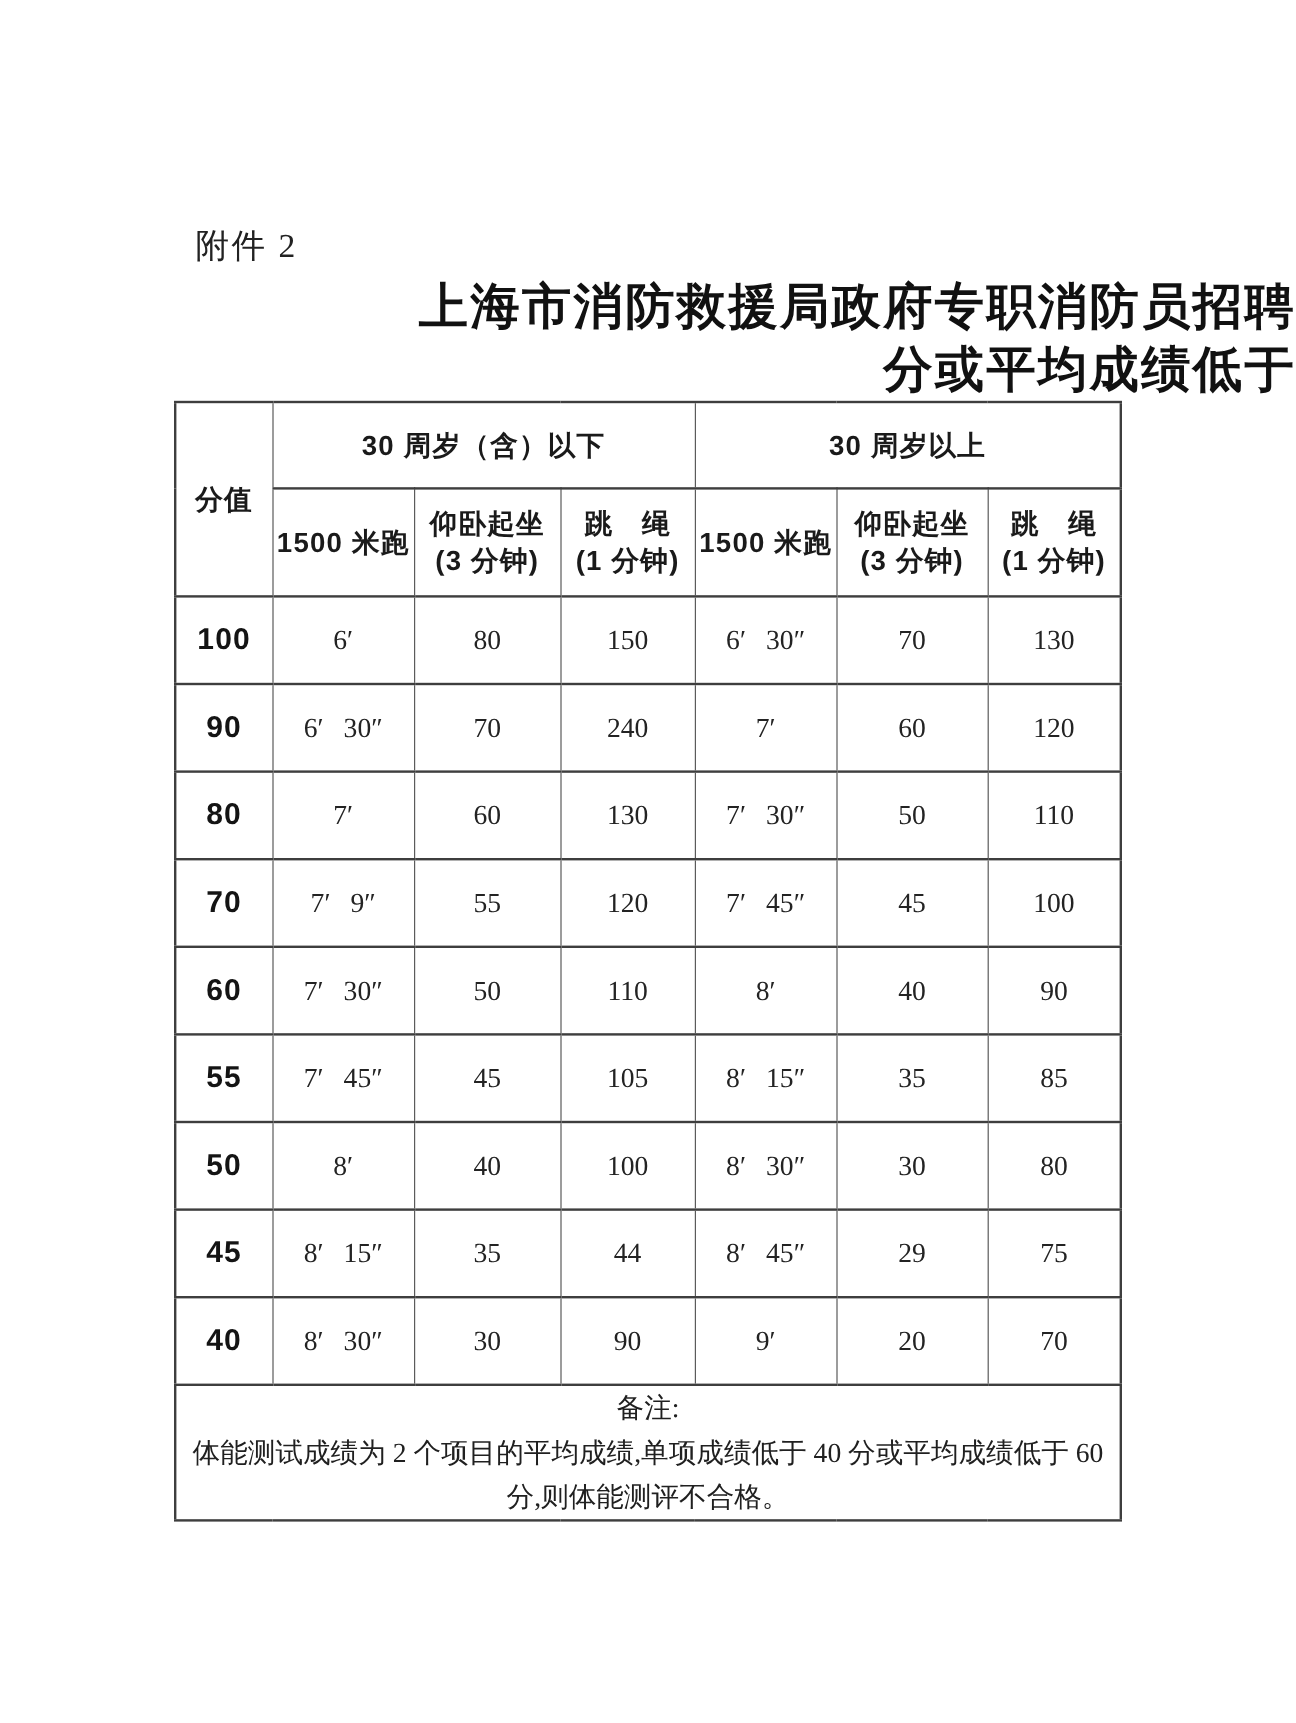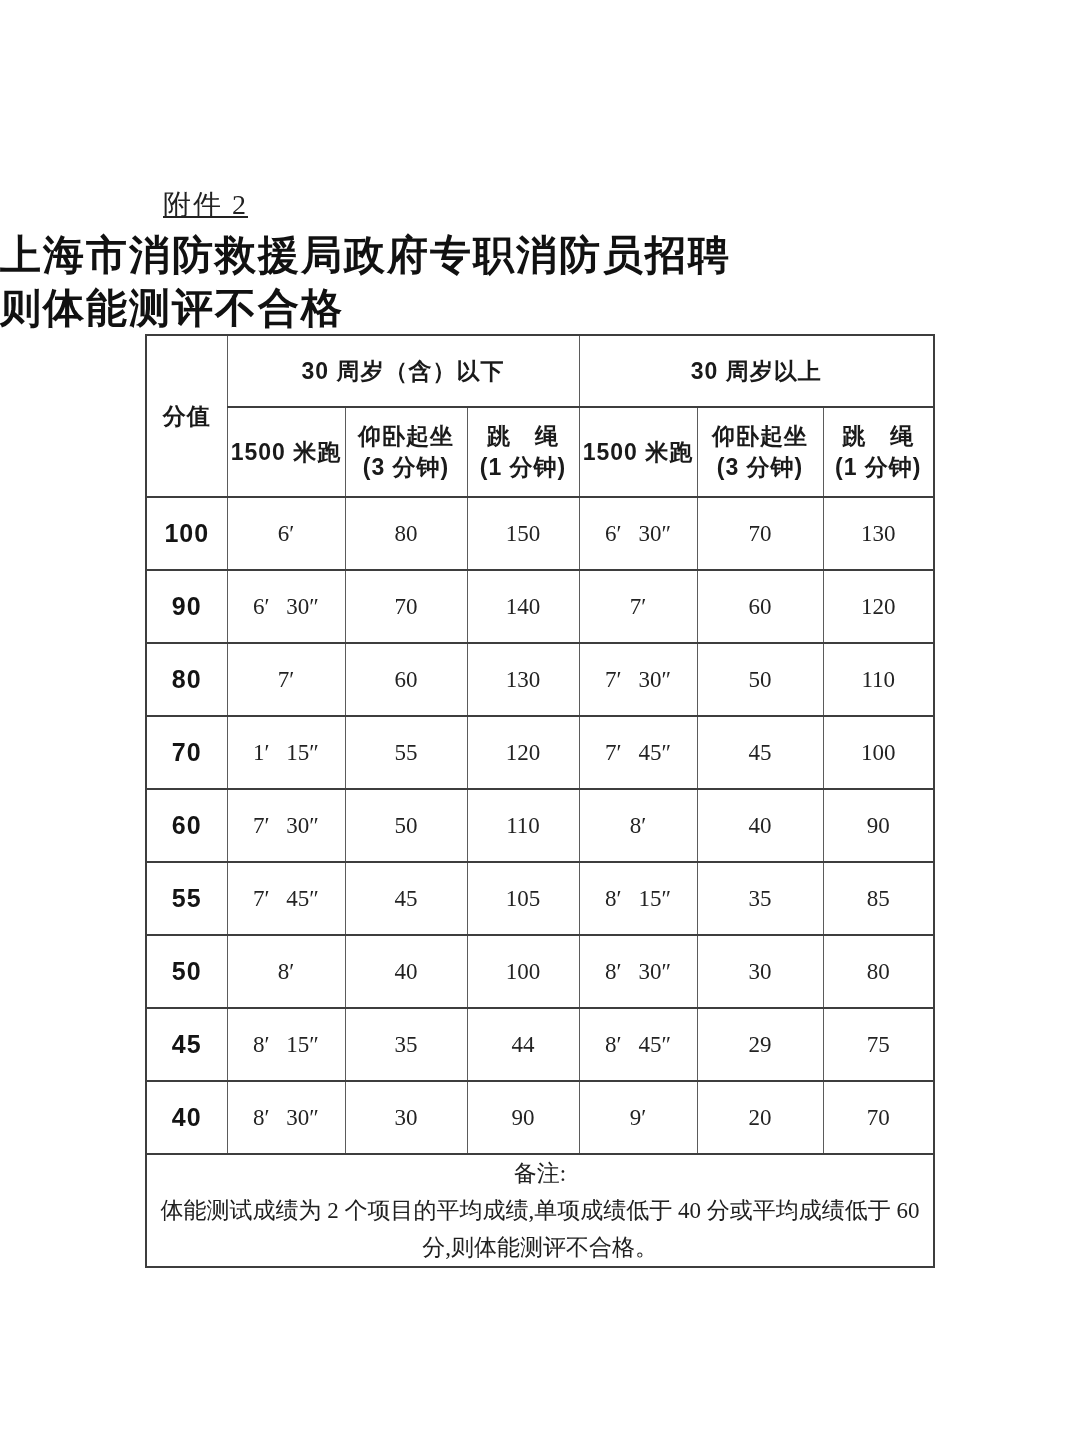--- a/index.html
+++ b/index.html
@@ -15,28 +15,27 @@
     color: #1d1d1d;
   }
   .attachment-label {
     position: absolute;
     left: 163px;
     top: 186px;
     font-family: "Liberation Serif", serif;
     font-size: 28px;
     letter-spacing: 2px;
     color: #222;
-    text-decoration: underline;
   }
   .doc-title {
     position: absolute;
     left: 0;
     top: 229px;
     width: 1080px;
-    text-align: left;
+    text-align: right;
     font-family: "Liberation Serif", serif;
     font-weight: 700;
     font-size: 41px;
     line-height: 53px;
     letter-spacing: 2px;
     color: #111;
   }
   table.fitness {
     position: absolute;
     left: 145px;
@@ -103,21 +102,21 @@
     color: #202020;
   }
 </style>
 </head>
 <body>
 
 <div class="attachment-label">附件 2</div>
 
 <div class="doc-title">
   <div>上海市消防救援局政府专职消防员招聘</div>
-  <div>则体能测评不合格</div>
+  <div>分或平均成绩低于</div>
 </div>
 
 <table class="fitness">
   <colgroup>
     <col style="width:81px">
     <col style="width:118px">
     <col style="width:122px">
     <col style="width:112px">
     <col style="width:118px">
     <col style="width:126px">
@@ -166,37 +165,37 @@
       <td><span class="cell-val">80</span></td>
       <td><span class="cell-val">150</span></td>
       <td><span class="cell-val">6′ 30″</span></td>
       <td><span class="cell-val">70</span></td>
       <td><span class="cell-val">130</span></td>
     </tr>
     <tr class="data-row">
       <td><span class="score-val">90</span></td>
       <td><span class="cell-val">6′ 30″</span></td>
       <td><span class="cell-val">70</span></td>
-      <td><span class="cell-val">140</span></td>
+      <td><span class="cell-val">240</span></td>
       <td><span class="cell-val">7′</span></td>
       <td><span class="cell-val">60</span></td>
       <td><span class="cell-val">120</span></td>
     </tr>
     <tr class="data-row">
       <td><span class="score-val">80</span></td>
       <td><span class="cell-val">7′</span></td>
       <td><span class="cell-val">60</span></td>
       <td><span class="cell-val">130</span></td>
       <td><span class="cell-val">7′ 30″</span></td>
       <td><span class="cell-val">50</span></td>
       <td><span class="cell-val">110</span></td>
     </tr>
     <tr class="data-row">
       <td><span class="score-val">70</span></td>
-      <td><span class="cell-val">1′ 15″</span></td>
+      <td><span class="cell-val">7′ 9″</span></td>
       <td><span class="cell-val">55</span></td>
       <td><span class="cell-val">120</span></td>
       <td><span class="cell-val">7′ 45″</span></td>
       <td><span class="cell-val">45</span></td>
       <td><span class="cell-val">100</span></td>
     </tr>
     <tr class="data-row">
       <td><span class="score-val">60</span></td>
       <td><span class="cell-val">7′ 30″</span></td>
       <td><span class="cell-val">50</span></td>

